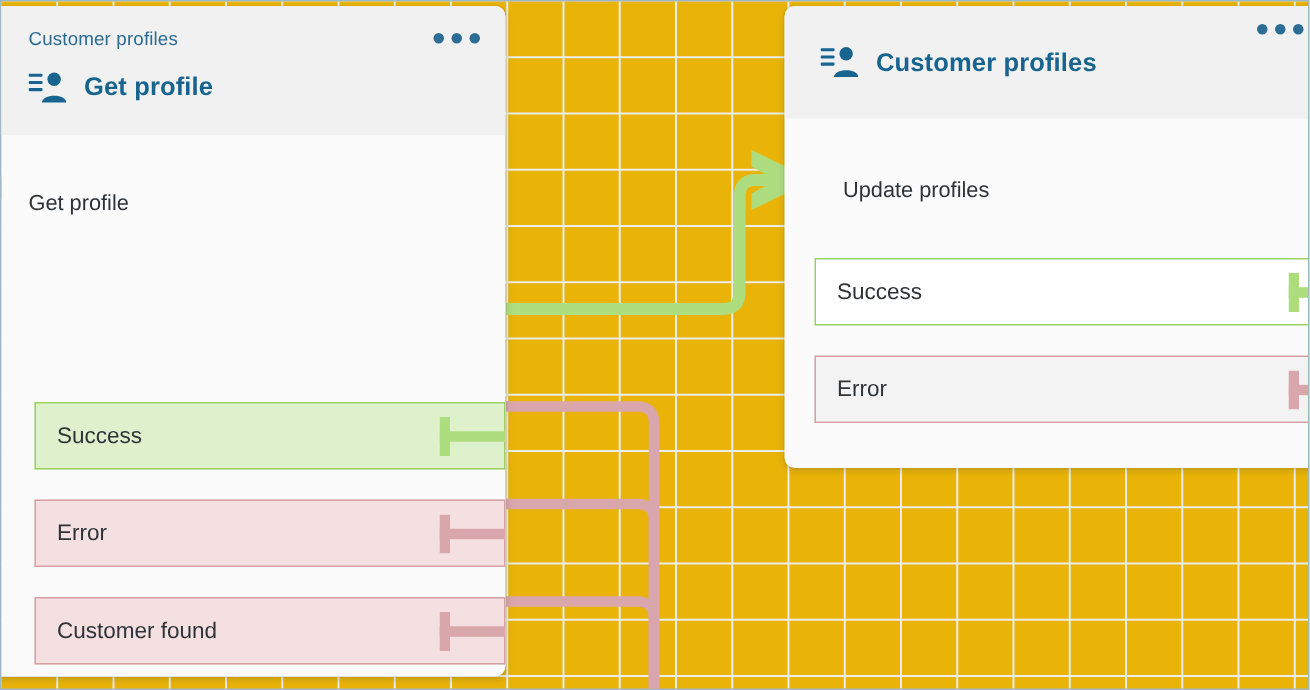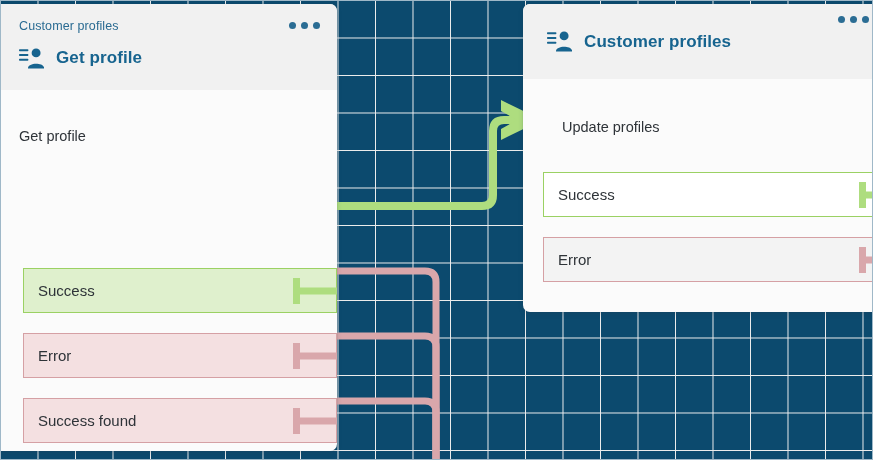--- a/index.html
+++ b/index.html
@@ -11,21 +11,21 @@
     font-family: "Liberation Sans", sans-serif;
   }
 
   #canvas {
     position: relative;
     width: 873px;
     height: 460px;
     overflow: hidden;
     box-sizing: border-box;
     border: 1px solid #9fb8c8;
-    background-color: #0c4a6e;
+    background-color: #eab308;
   }
 
   
   #grid {
     position: absolute;
     left: 0; top: 0;
     width: 873px; height: 460px;
     background-image:
       linear-gradient(to right, #eceded 1px, transparent 1px),
       linear-gradient(to bottom, #eceded 1px, transparent 1px);
@@ -211,21 +211,21 @@
 
       <div class="port red-filled" style="left:40px; top:243px; width:314px; height:45px;">
         <span>Error</span>
       </div>
       <svg class="port-stub" style="left:310px; top:253px;" viewBox="0 0 44 26" width="44" height="26">
         <rect x="0" y="0" width="7" height="26" fill="#d9a7ab"></rect>
         <rect x="0" y="9.5" width="44" height="7" fill="#d9a7ab"></rect>
       </svg>
 
       <div class="port red-filled" style="left:40px; top:308px; width:314px; height:45px;">
-        <span>Success found</span>
+        <span>Customer found</span>
       </div>
       <svg class="port-stub" style="left:310px; top:318px;" viewBox="0 0 44 26" width="44" height="26">
         <rect x="0" y="0" width="7" height="26" fill="#d9a7ab"></rect>
         <rect x="0" y="9.5" width="44" height="7" fill="#d9a7ab"></rect>
       </svg>
 
     </div>
   </div>
 
   <div class="card" style="left:522px; top:3px; width:368px; height:308px;">

